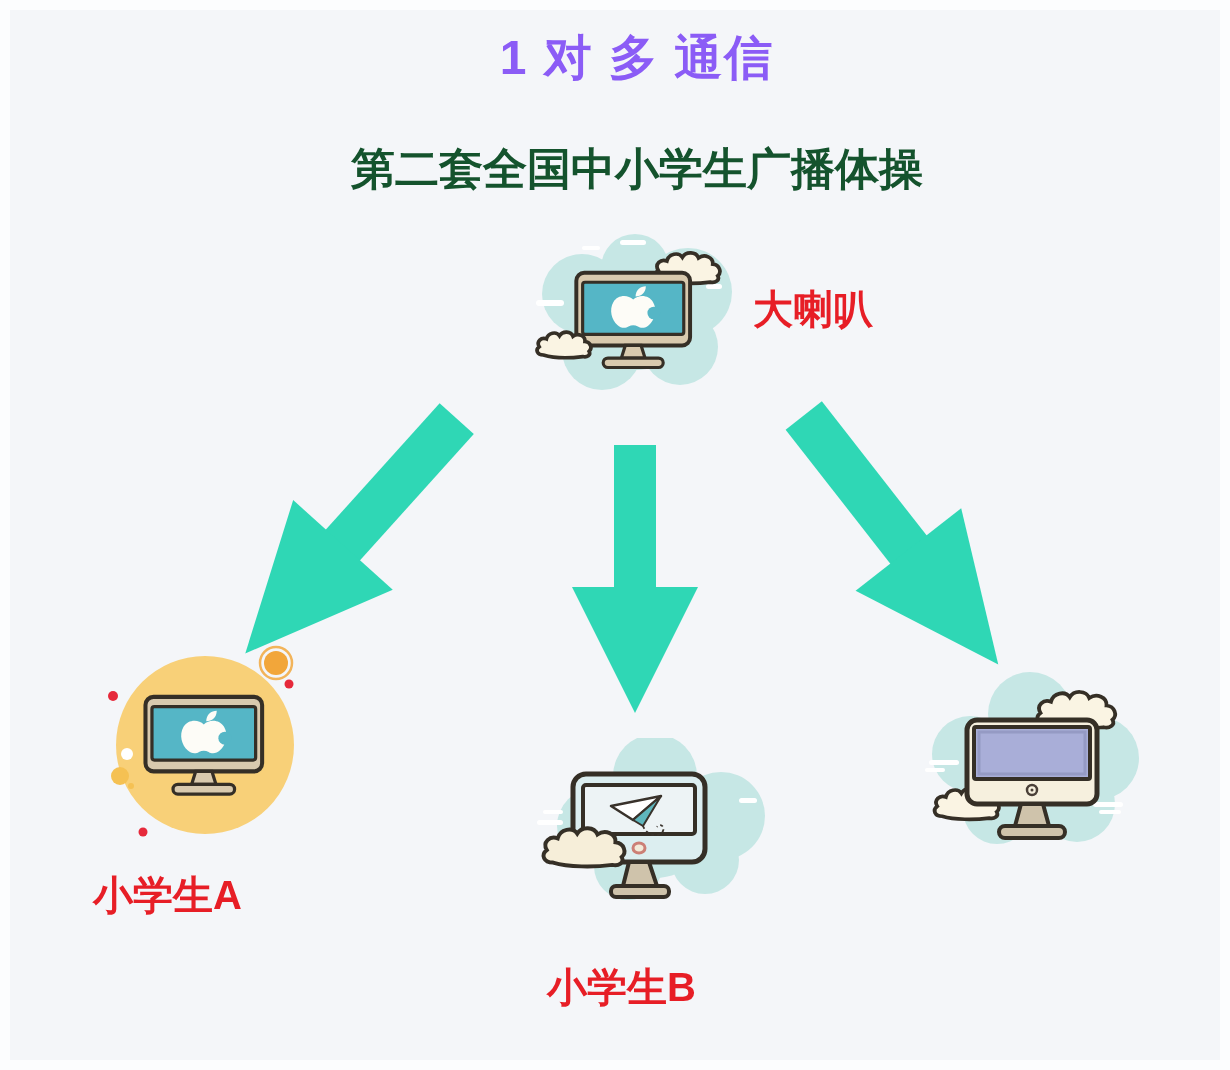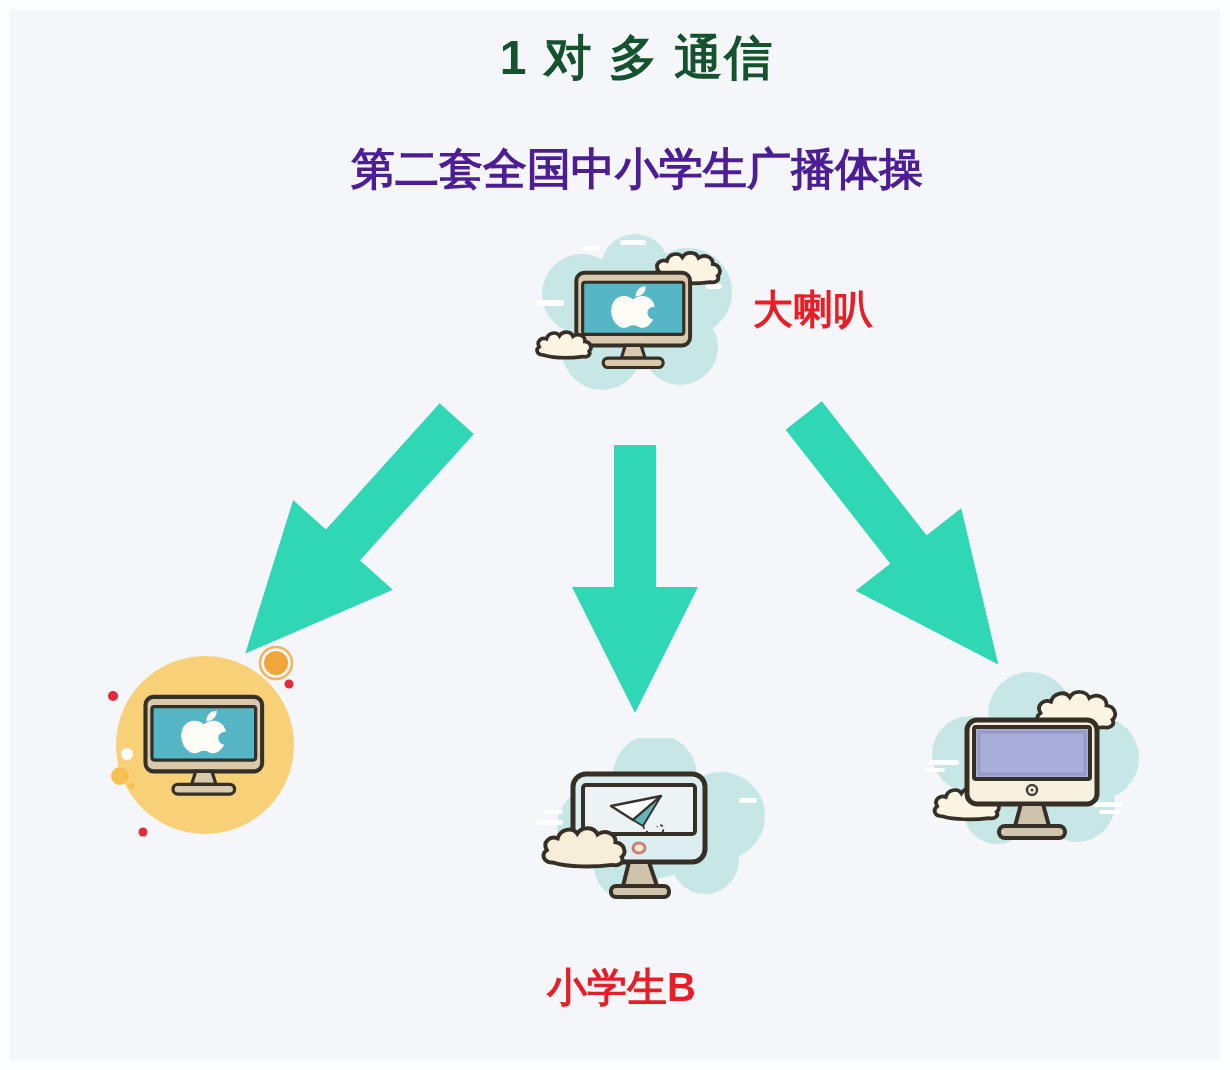--- a/index.html
+++ b/index.html
@@ -7,27 +7,27 @@
     position:relative;
     width:1230px;height:1070px;
     background:#f4f6f9;
     box-shadow: inset 0 0 0 10px #fcfdfe;
     overflow:hidden;
     font-family:"Liberation Sans", sans-serif;
   }
   .page-title{
     position:absolute;left:44px;right:0;top:26px;
     text-align:center;
-    font-size:48px;font-weight:800;color:#14532d;
+    font-size:48px;font-weight:800;color:#8b5cf6;
     letter-spacing:2px;
   }
   .page-subtitle{
     position:absolute;left:44px;right:0;top:140px;
     text-align:center;
-    font-size:44px;font-weight:800;color:#4c1d95;
+    font-size:44px;font-weight:800;color:#14532d;
   }
   .red-label{
     position:absolute;
     font-size:40px;font-weight:800;color:#e71e26;
     white-space:nowrap;
   }
   .abs{position:absolute;}
   .arrow-wrap{position:absolute;width:150px;height:320px;}
   .arrow-left{left:276px;top:376px;transform:rotate(42deg);}
   .arrow-right{left:826px;top:380px;transform:rotate(-38deg);}
@@ -101,20 +101,21 @@
       <circle cx="181" cy="33" r="16" fill="none" stroke="#f2b45a" stroke-width="2.5"></circle>
       <circle cx="181" cy="33" r="12" fill="#f2a63a"></circle>
       <circle cx="194" cy="54" r="4.5" fill="#e6293b"></circle>
       <circle cx="18" cy="66" r="5" fill="#e6293b"></circle>
       <circle cx="32" cy="124" r="6" fill="#ffffff"></circle>
       <circle cx="25" cy="146" r="9" fill="#f5c153"></circle>
       <circle cx="36" cy="156" r="3" fill="#f5c153"></circle>
       <circle cx="48" cy="202" r="4.5" fill="#e6293b"></circle>
     </g>
   </svg>
+  <div class="red-label" style="left:93px;top:868px">小学生A</div>
 
   <svg class="abs" style="left:533px;top:738px" width="245" height="172" viewBox="0 0 245 172">
     <g fill="#c6e7e5">
       <circle cx="122" cy="82" r="58"></circle>
         <circle cx="62" cy="88" r="38"></circle>
       <circle cx="188" cy="78" r="44"></circle>
         <circle cx="122" cy="38" r="42"></circle>
       <circle cx="95" cy="128" r="34"></circle>
         <circle cx="172" cy="122" r="34"></circle>
     </g>

